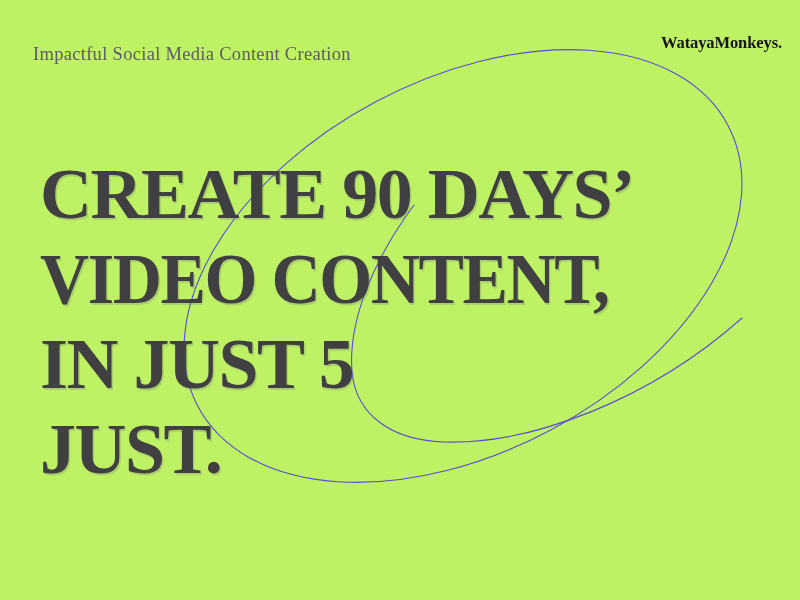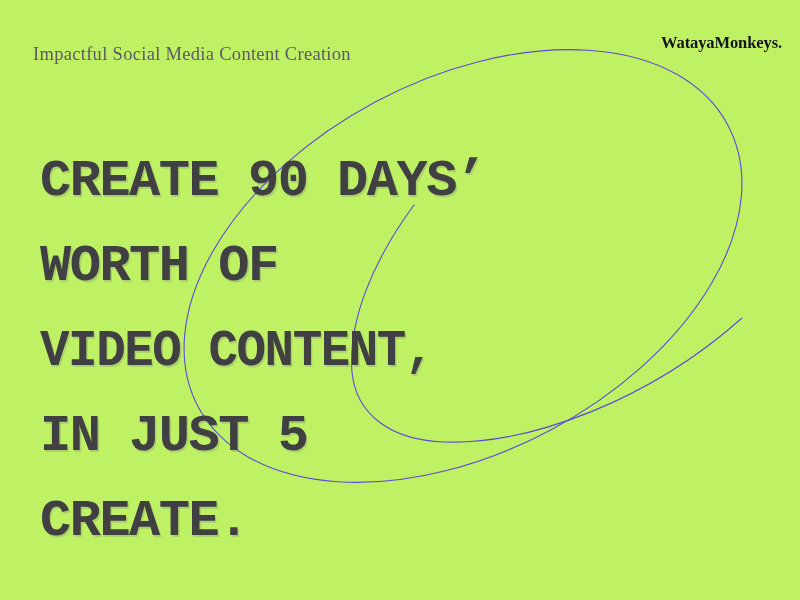--- a/index.html
+++ b/index.html
@@ -66,23 +66,23 @@
   }
   #logo .logo-line { display: block; }
 
   
   #headline {
     position: absolute;
     left: 40px;
     top: 104px;
     z-index: 2;
     color: #404042;
-    font-family: Liberation Mono, monospace;
+    font-family: Liberation Serif, serif;
     font-weight: bold;
-    font-size: 52px;
+    font-size: 72px;
     line-height: 85px;
     letter-spacing: -1.5px;
     text-shadow: 1.5px 1.5px 0 rgba(120,118,128,0.28);
   }
   #headline .hl-line {
     display: block;
     white-space: nowrap;
   }
   
   #headline .hl-line.squeeze {
@@ -112,19 +112,18 @@
   <div id="header">
     <div id="eyebrow">Impactful Social Media Content Creation</div>
 
     <div id="logo">
       <span class="logo-line">WatayaMonkeys.</span>
     </div>
   </div>
 
   <h1 id="headline" style="color: rgb(64, 64, 66);">
     <span class="hl-line">CREATE 90 DAYS’</span>
-    <span class="hl-line">WORTH OF</span>
     <span class="hl-line squeeze">VIDEO CONTENT,</span>
     <span class="hl-line">IN JUST 5</span>
-    <span class="hl-line">CREATE.</span>
+    <span class="hl-line">JUST.</span>
   </h1>
 
 </div>
 
 </body></html>

